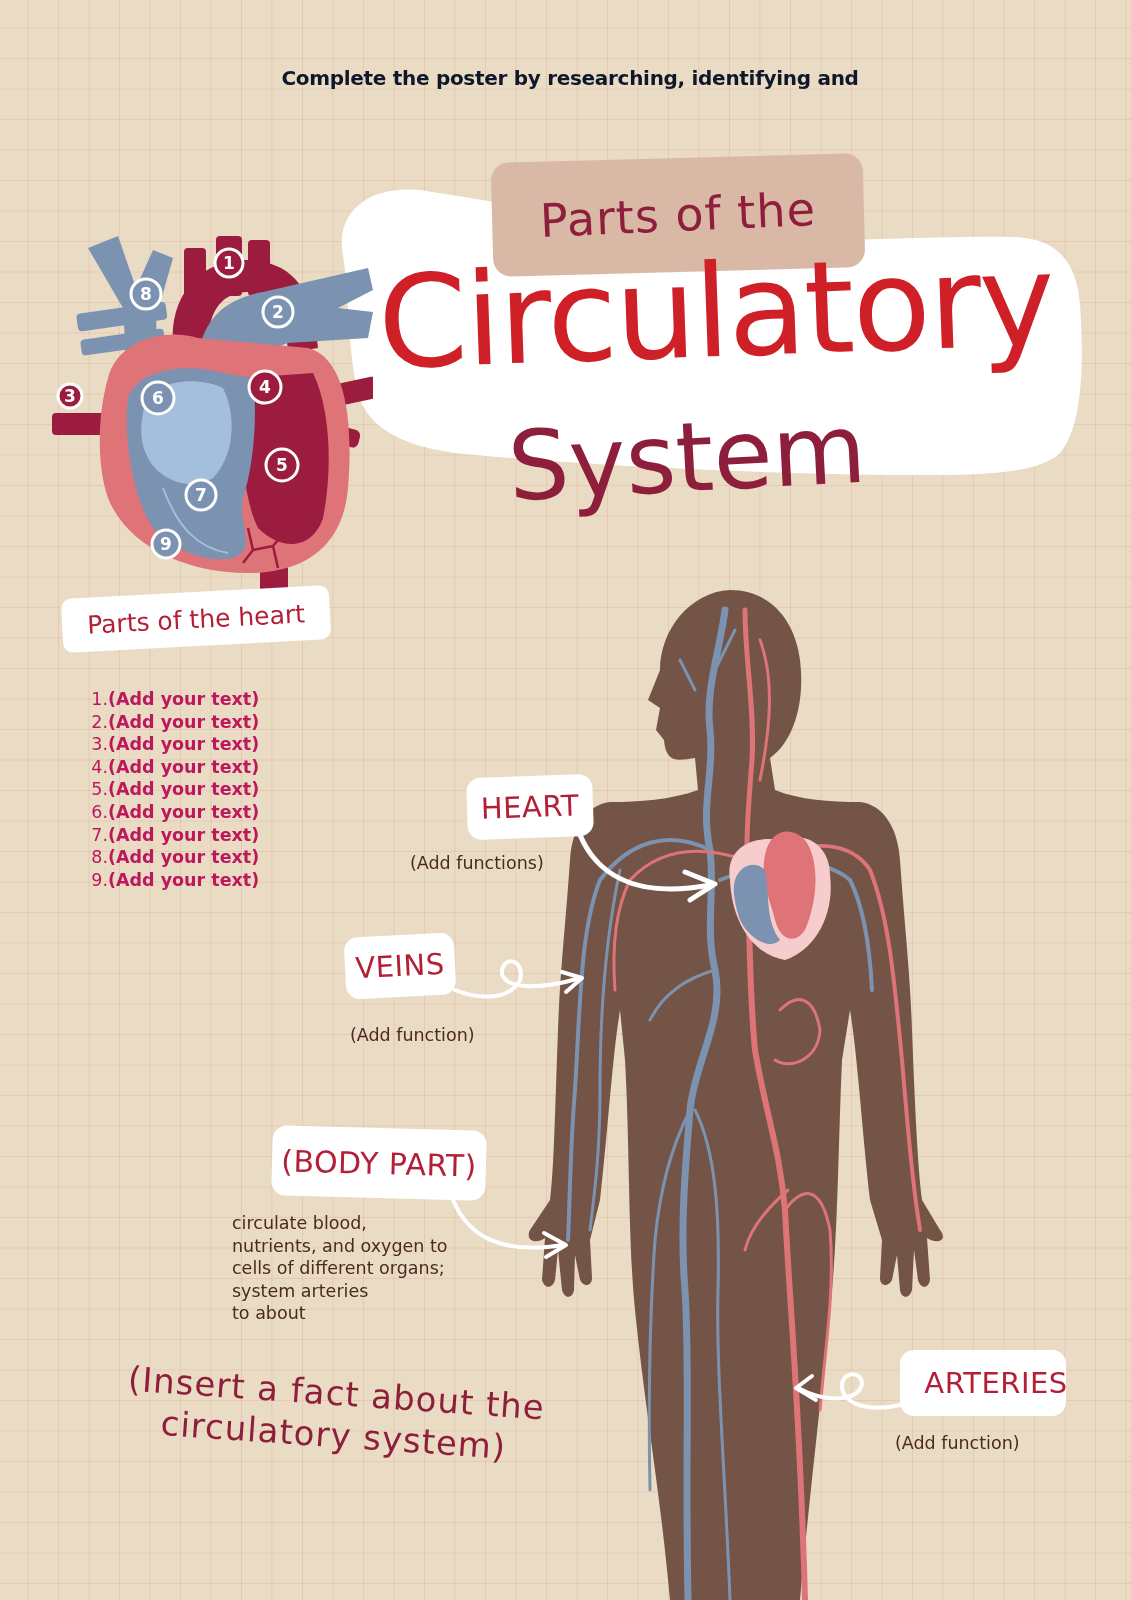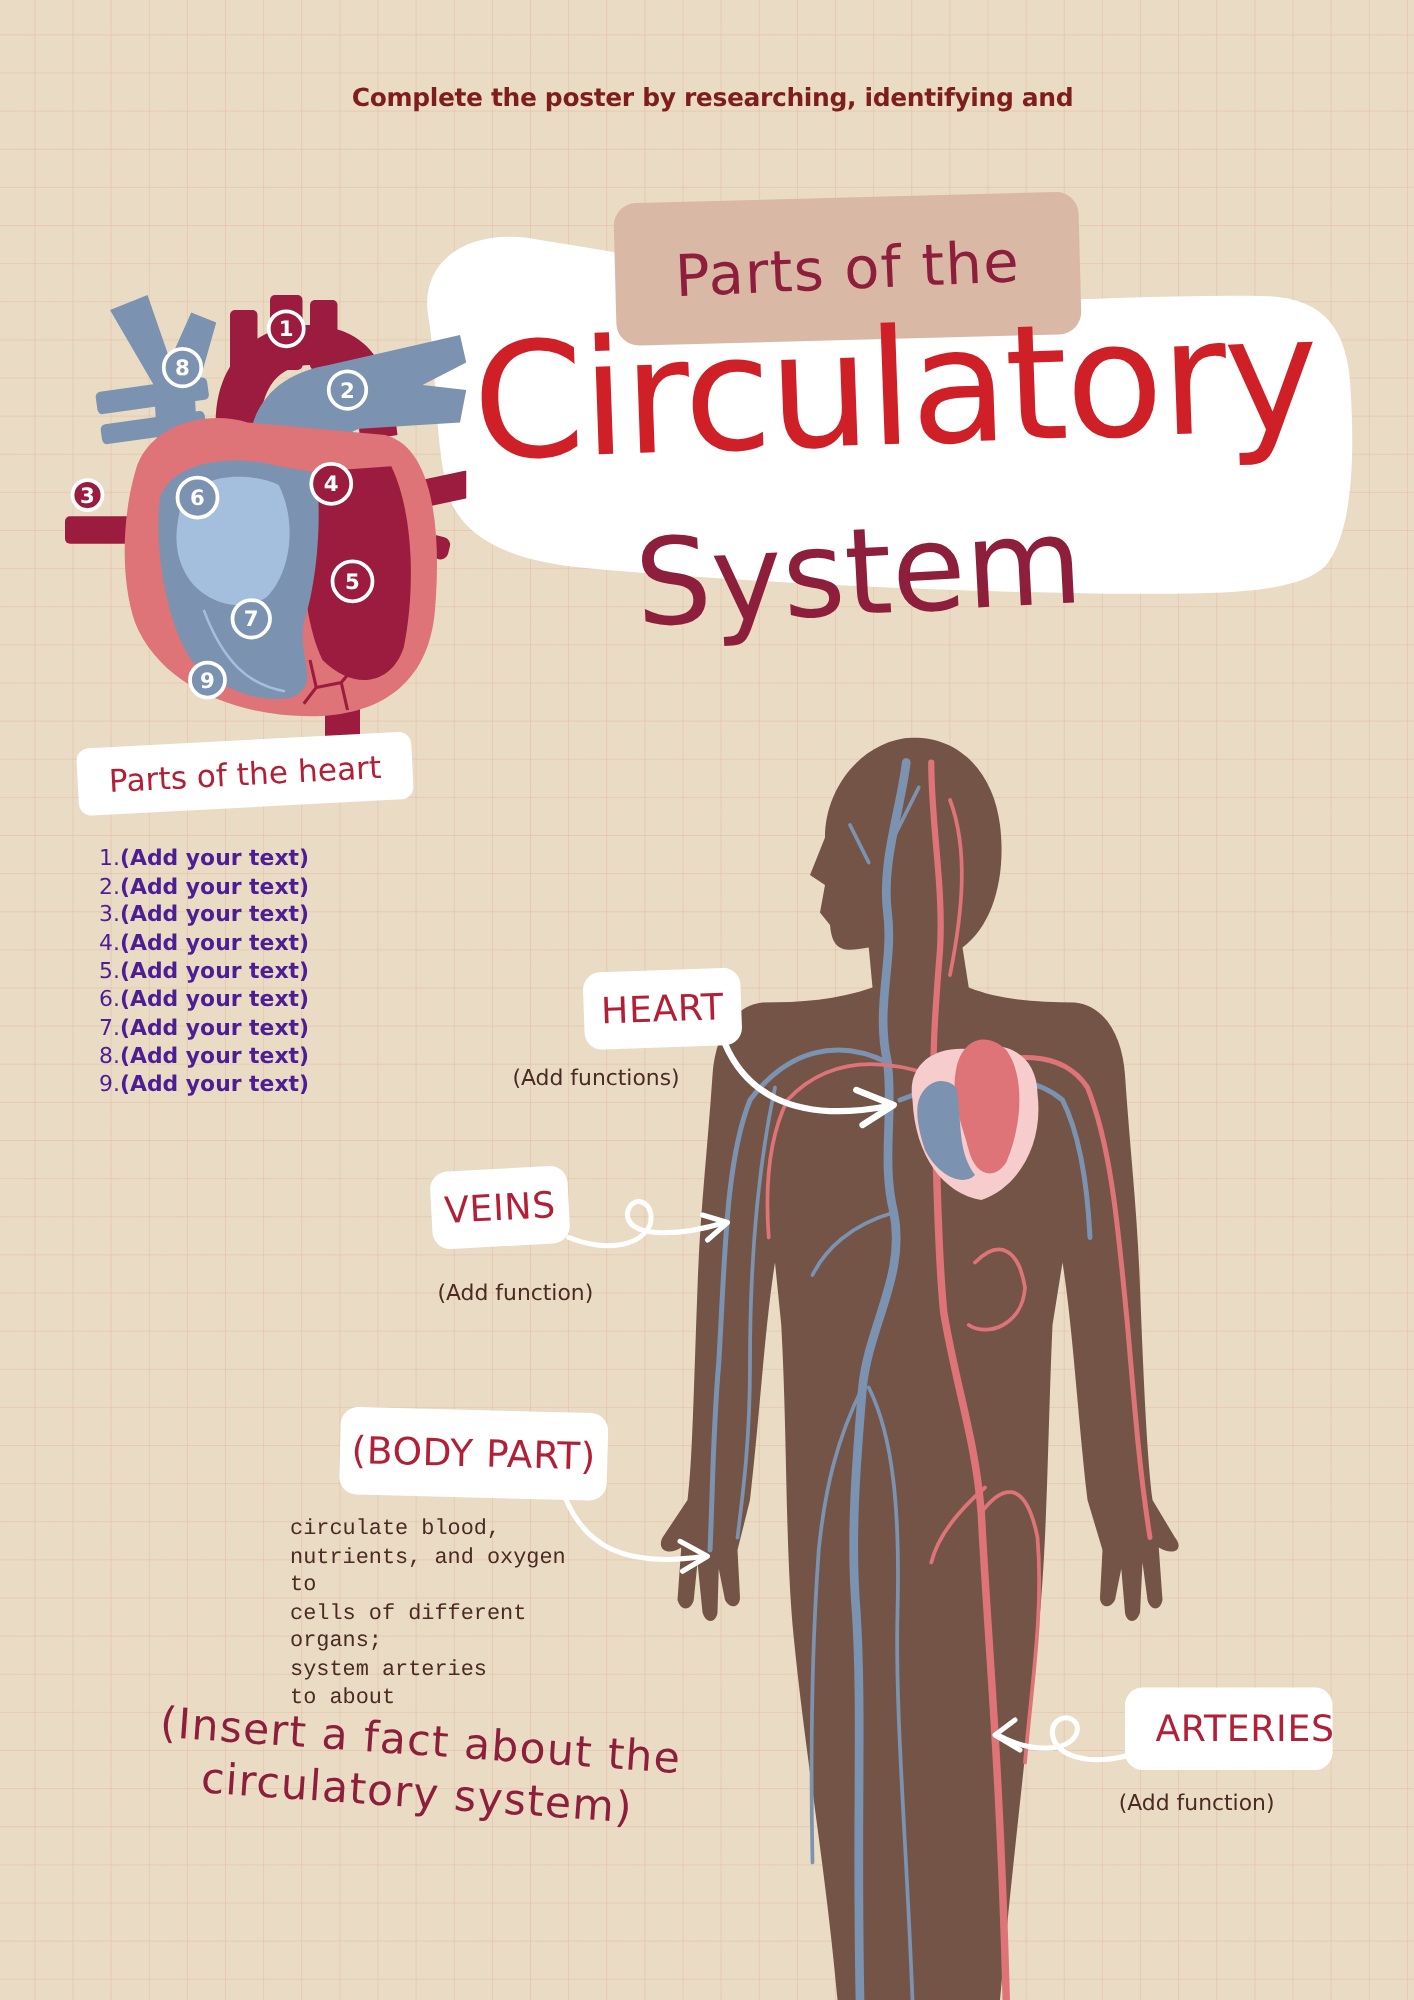--- a/index.html
+++ b/index.html
@@ -10,21 +10,21 @@
       linear-gradient(to right, rgba(226,178,160,0.45) 1px, transparent 1px),
       linear-gradient(to bottom, rgba(226,178,160,0.45) 1px, transparent 1px);
     background-size: 30.5px 30.5px;
     background-position: -3px -3px;
     font-family: "Liberation Sans", sans-serif;
   }
   .abs { position: absolute; }
   .instructions {
     left: 200px; top: 64px; width: 740px; text-align: center;
     font-family: "DejaVu Sans", sans-serif; font-weight: bold;
-    font-size: 20px; line-height: 29px; color: #7f1d1d; letter-spacing: -0.3px;
+    font-size: 20px; line-height: 29px; color: #0f172a; letter-spacing: -0.3px;
   }
   .title-cloud {
     left: 325px; top: 185px; width: 760px; height: 300px;
   }
   .subtitle-box {
     left: 492px; top: 158px; width: 372px; height: 114px;
     background: #d9b9a6; border-radius: 18px; transform: rotate(-1.5deg);
     display: flex; align-items: center; justify-content: center;
   }
   .subtitle-text {
@@ -41,23 +41,23 @@
     font-size: 96px; color: #8e1f3c; line-height: 1; transform: rotate(-3deg);
   }
   .heart-diagram { left: 48px; top: 228px; width: 325px; height: 372px; }
   .heart-label-box {
     left: 62px; top: 592px; width: 268px; height: 54px; background: #fff;
     border-radius: 10px; transform: rotate(-3deg);
     display: flex; align-items: center; justify-content: center;
   }
   .heart-label-text { font-family: "DejaVu Sans", sans-serif; color: #b21f36; font-size: 25px; }
   .parts-list {
-    left: 76px; top: 676px; margin: 0; padding: 0; list-style: none;
+    left: 76px; top: 676px; margin: 12px; padding: 0; list-style: none;
     font-family: "DejaVu Sans", sans-serif; font-weight: bold; font-size: 17.5px;
-    line-height: 22.6px; color: #4c1d95;
+    line-height: 22.6px; color: #be185d;
   }
   .parts-list .num { display: inline-block; width: 20px; text-align: right; font-weight: normal; }
   .body-fig { left: 520px; top: 590px; width: 520px; height: 1010px; }
   .callout-box {
     background: #fff; border-radius: 14px; display: flex; align-items: center; justify-content: center;
   }
   .callout-text { font-family: "DejaVu Sans", sans-serif; color: #b21f36; letter-spacing: 0.5px; }
   .func-text { font-family: "DejaVu Sans", sans-serif; color: #4a2a22; font-size: 17.5px; text-align: left; line-height: 22.5px; }
   .fact {
     left: 95px; top: 1372px; width: 480px; font-family: "DejaVu Sans", sans-serif;
@@ -207,21 +207,21 @@
 </div>
 <div class="abs func-text" style="left:350px; top:1024px; width:140px;">(Add function)</div>
 <svg class="abs" style="left:450px; top:950px;" width="150" height="60" viewBox="0 0 150 60">
   <path d="M5,40 C30,50 60,50 70,30 C75,10 55,5 52,20 C50,40 90,40 130,28" stroke="#fff" stroke-width="4" fill="none" stroke-linecap="round"></path>
   <path d="M112,22 L132,28 L116,42" stroke="#fff" stroke-width="4" fill="none" stroke-linecap="round" stroke-linejoin="round"></path>
 </svg>
 
 <div class="abs callout-box" style="left:272px; top:1128px; width:214px; height:70px; transform:rotate(1.5deg);">
   <span class="callout-text" style="font-size:30px;">(BODY PART)</span>
 </div>
-<div class="abs func-text" style="left:232px; top:1212px; width:240px;font-family:Liberation Mono, monospace;">
+<div class="abs func-text" style="left:232px; top:1212px; width:240px;">
   <div>circulate blood,</div>
   <div>nutrients, and oxygen to</div>
   <div>cells of different organs;</div>
   <div>system arteries</div>
   <div>to about</div>
 </div>
 <svg class="abs" style="left:448px; top:1195px;" width="130" height="70" viewBox="0 0 130 70">
   <path d="M5,5 C20,40 50,60 115,50" stroke="#fff" stroke-width="4" fill="none" stroke-linecap="round"></path>
   <path d="M96,38 L118,50 L98,62" stroke="#fff" stroke-width="4" fill="none" stroke-linecap="round" stroke-linejoin="round"></path>
 </svg>

